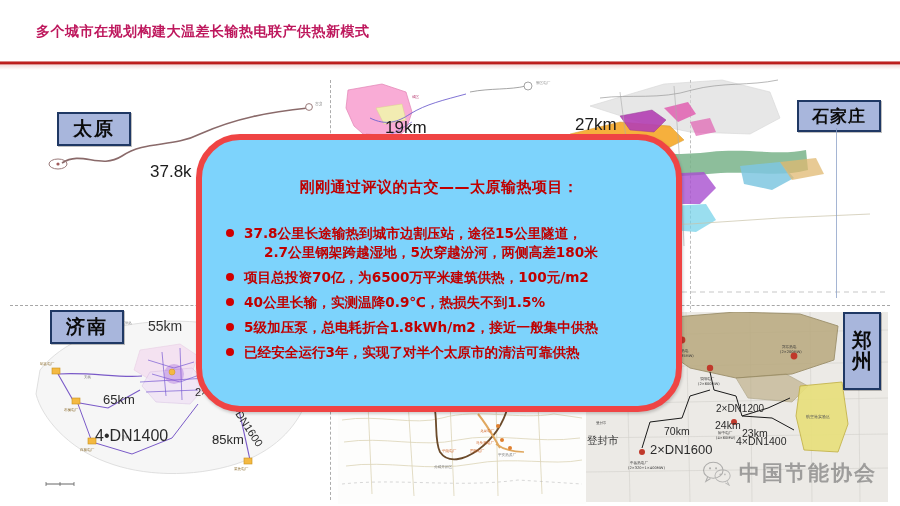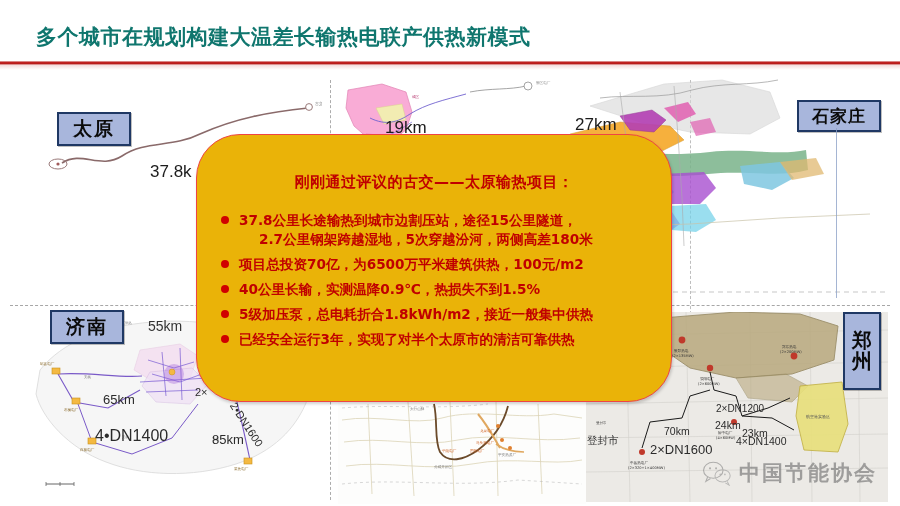--- a/index.html
+++ b/index.html
@@ -10,21 +10,21 @@
     font-family:"Liberation Sans","DejaVu Sans",sans-serif;
     overflow:hidden;
     position:relative;
   }
   #slide{position:relative;width:900px;height:506px;background:#fff;overflow:hidden;}
 
   
   .header{position:absolute;left:0;top:0;width:900px;height:62px;}
   .header-title{
     position:absolute;left:36px;top:23px;
-    font-size:21px;font-weight:bold;color:#0f766e;
+    font-size:14px;font-weight:bold;color:#be185d;
     letter-spacing:.5px;white-space:nowrap;
   }
   .header-rule{
     position:absolute;left:0;top:61px;width:900px;height:4px;
     background:linear-gradient(to bottom,#e8bcbc 0%,#c0201f 35%,#b81a19 65%,#f0d2d2 100%);
   }
   .header-rule-shadow{
     position:absolute;left:0;top:65px;width:900px;height:5px;
     background:linear-gradient(to bottom,rgba(180,30,30,.16),rgba(255,255,255,0));
   }
@@ -100,34 +100,34 @@
   #anno-24{left:715px;top:419px;font-size:10.5px;}
   #anno-23{left:742px;top:427px;font-size:10.5px;}
   #anno-dn1400b{left:736px;top:435px;font-size:10.5px;}
   #anno-70{left:664px;top:425px;font-size:10.5px;}
   #anno-dn1600b{left:650px;top:442px;font-size:13px;}
   #anno-dengfeng{left:587px;top:434px;font-size:10.5px;color:#333;}
 
   
   #callout{
     position:absolute;left:196px;top:134px;width:474px;height:266px;
-    background:#eab308;
-    border:1px solid #ef4444;
+    background:#7dd3fc;
+    border:6px solid #ef4444;
     border-radius:44px;
     box-shadow:1px 2px 3px rgba(0,0,0,.18);
     z-index:40;
   }
   #callout-title{
     position:absolute;left:0;top:38px;width:474px;text-align:center;
     font-size:15px;font-weight:bold;color:#c00000;
     font-family:"DejaVu Sans","Liberation Sans",sans-serif;
     letter-spacing:.5px;
   }
   #callout-list{
-    position:absolute;left:22px;top:76px;width:440px;
+    position:absolute;left:22px;top:84px;width:440px;
     margin:0;padding:0;list-style:none;
   }
   #callout-list li{
     position:relative;padding-left:20px;margin-bottom:6px;
     font-size:13.6px;line-height:19px;color:#c00000;font-weight:bold;
     font-family:"DejaVu Sans","Liberation Sans",sans-serif;
   }
   #callout-list li .bullet{
     position:absolute;left:2px;top:5px;width:8px;height:8px;
     border-radius:50%;background:#d00000;

